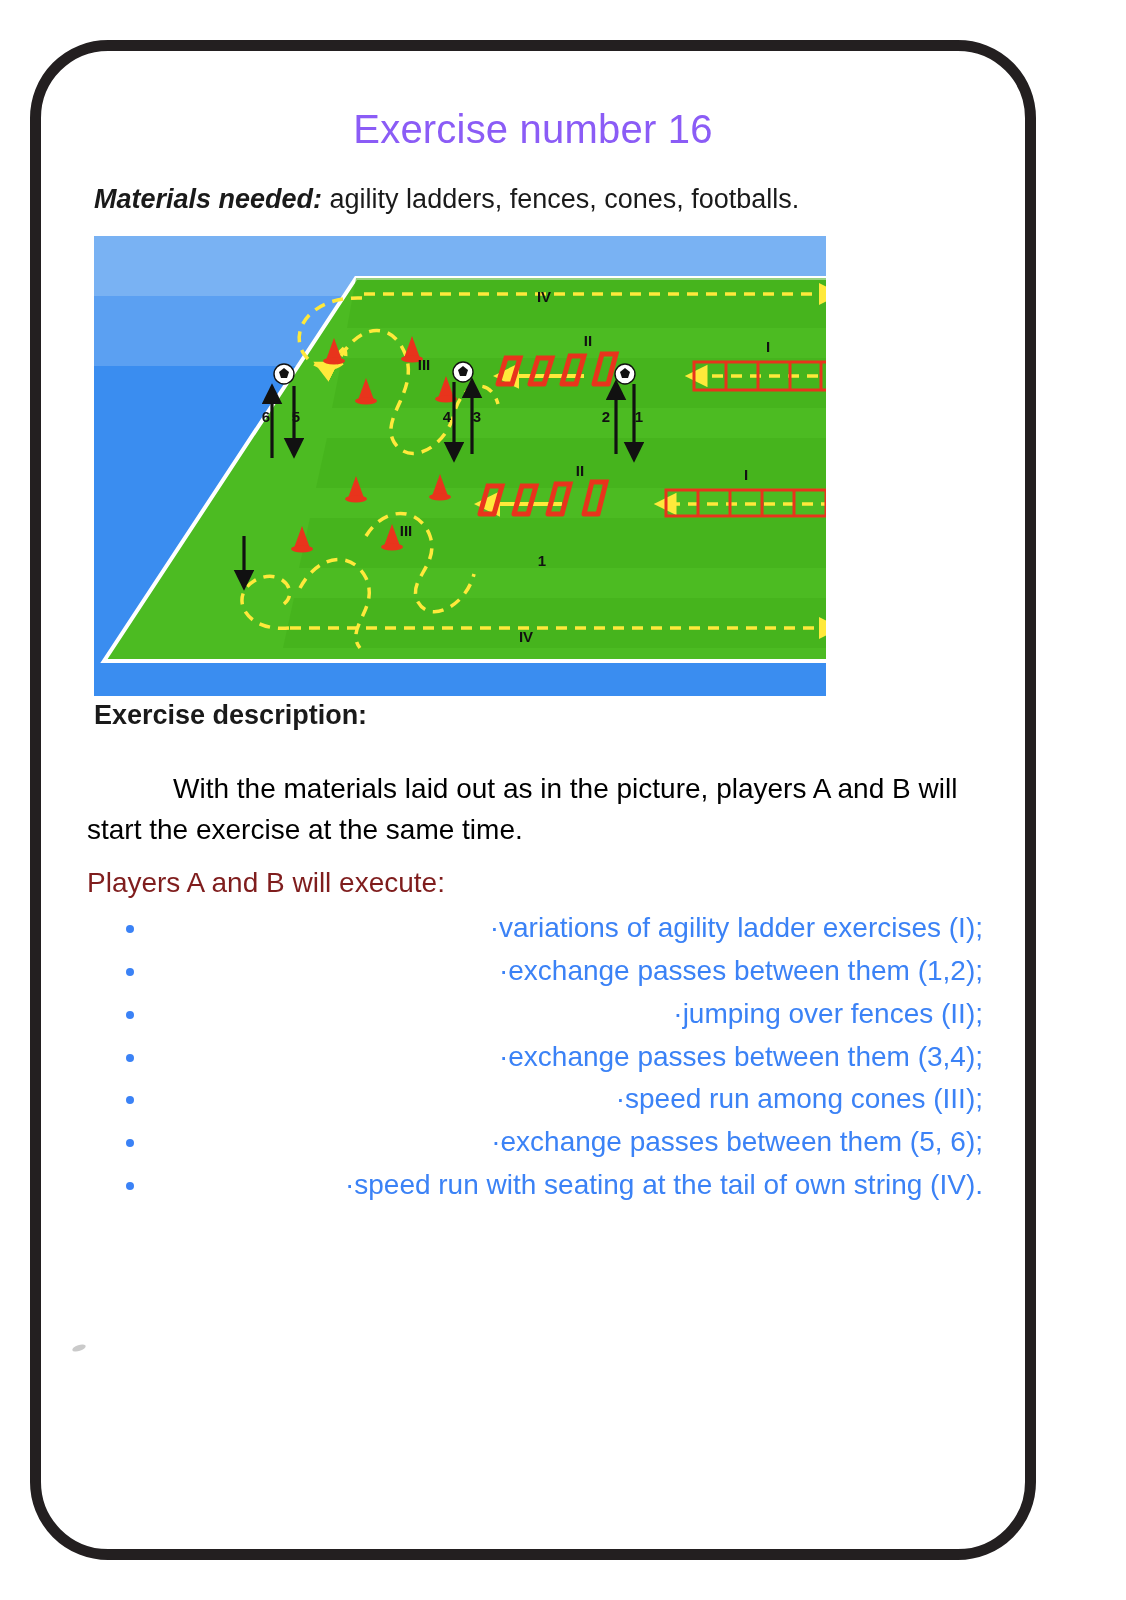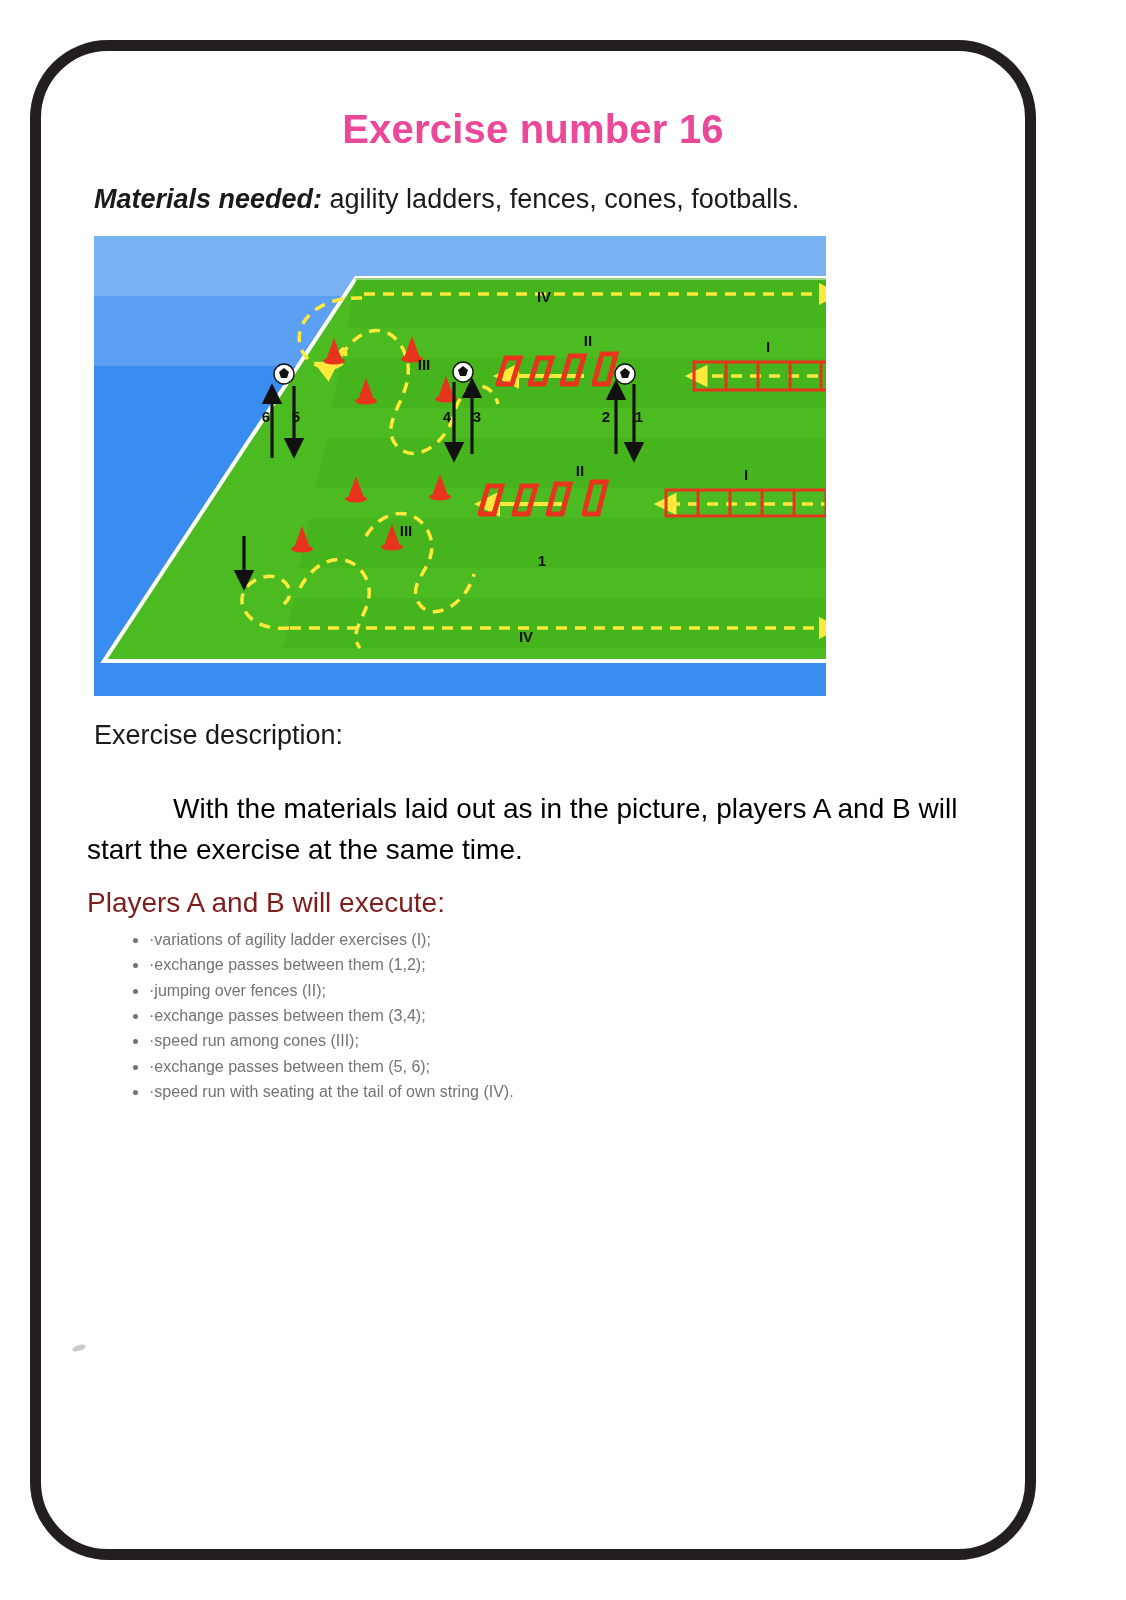--- a/index.html
+++ b/index.html
@@ -33,23 +33,23 @@
     left: 0;
     top: 0;
     right: 0;
     bottom: 0;
     padding: 36px 42px 0 42px;
     box-sizing: border-box;
   }
 
   .title {
     text-align: center;
-    color: #ec4899;
+    color: #8b5cf6;
     font-size: 40px;
-    font-weight: bold;
+    font-weight: normal;
     letter-spacing: 0.2px;
     margin: 20px 0 28px 0;
   }
 
   .meta {
     font-size: 27px;
     color: #1a1a1a;
     line-height: 1.42;
     padding-left: 11px;
   }
@@ -68,24 +68,24 @@
     overflow: hidden;
   }
 
   .pitch {
     position: absolute;
     left: 0; top: 0;
     width: 800px; height: 460px;
   }
 
   .desc-head {
-    margin-top: 24px;
+    margin-top: 4px;
     padding-left: 11px;
     font-size: 27px;
-    font-weight: normal;
+    font-weight: bold;
     color: #1a1a1a;
   }
 
   .para {
     margin-top: 38px;
     padding-left: 4px;
     font-size: 28px;
     line-height: 1.46;
     color: #000000;
   }
@@ -95,23 +95,24 @@
     margin-top: 12px;
     padding-left: 4px;
     font-size: 28px;
     line-height: 1.46;
     color: #7f1d1d;
   }
 
   ul.bullets {
     margin: 4px 0 0 0;
     padding-left: 66px;
-    font-size: 16px;
+    font-size: 28px;
     line-height: 1.46;
-    color: #737373;
+    color: #3b82f6;
+    text-align: right;
   }
   ul.bullets li {
     margin: 0 0 2px 0;
   }
 
   .smudge {
     position: absolute;
     left: 72px;
     top: 1345px;
     width: 14px;

